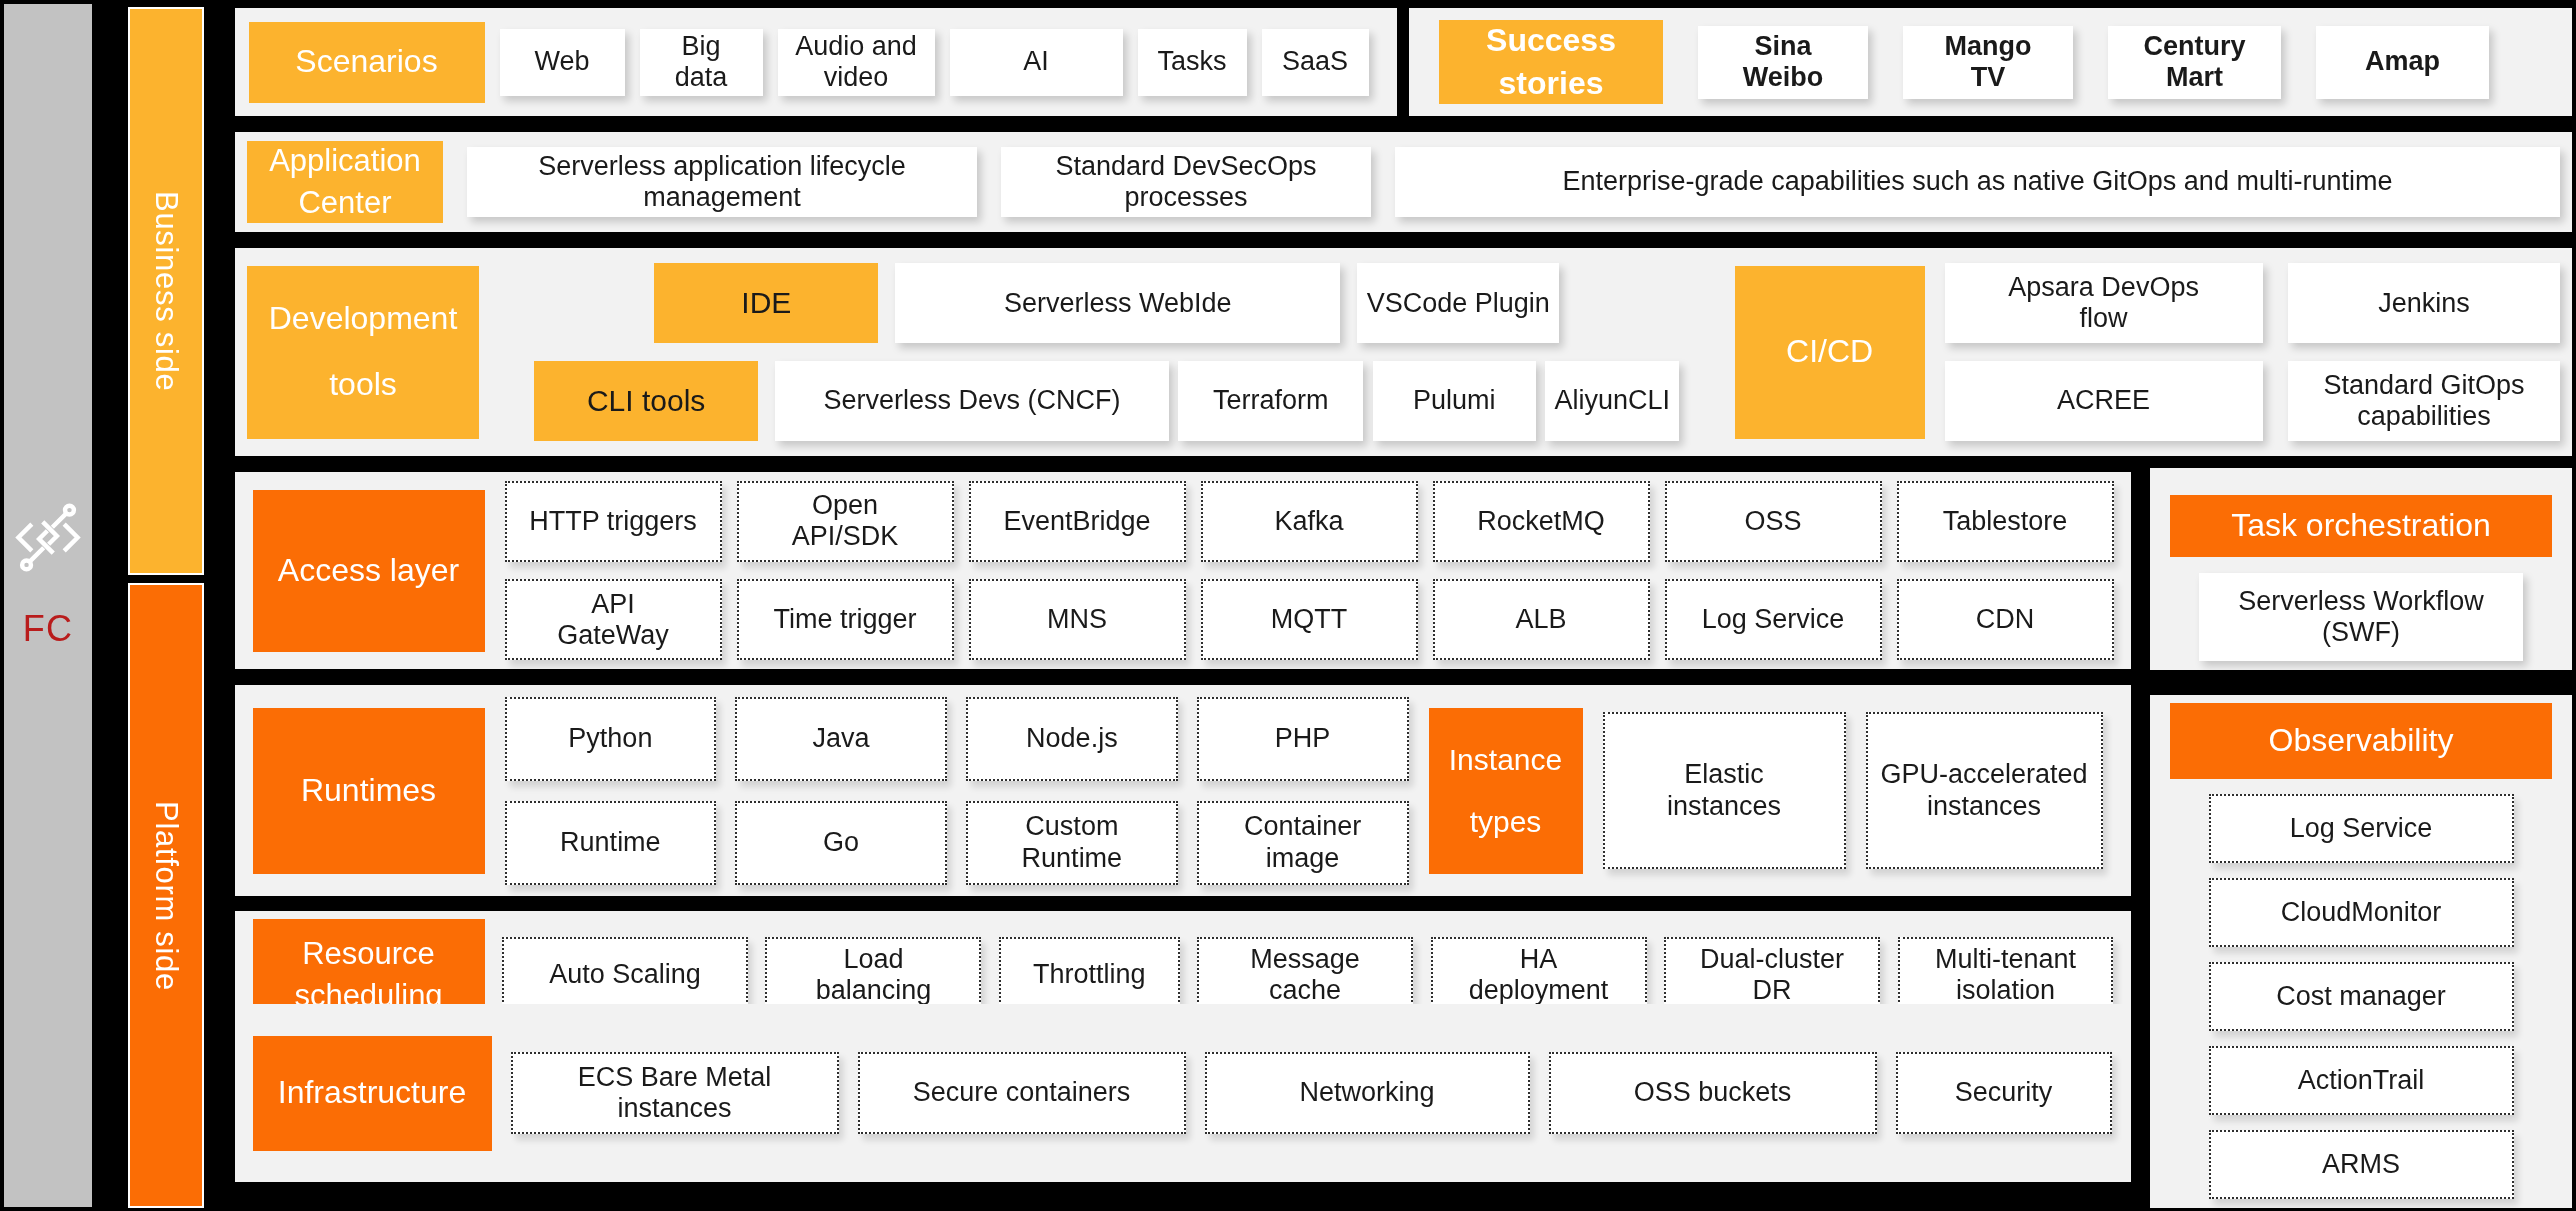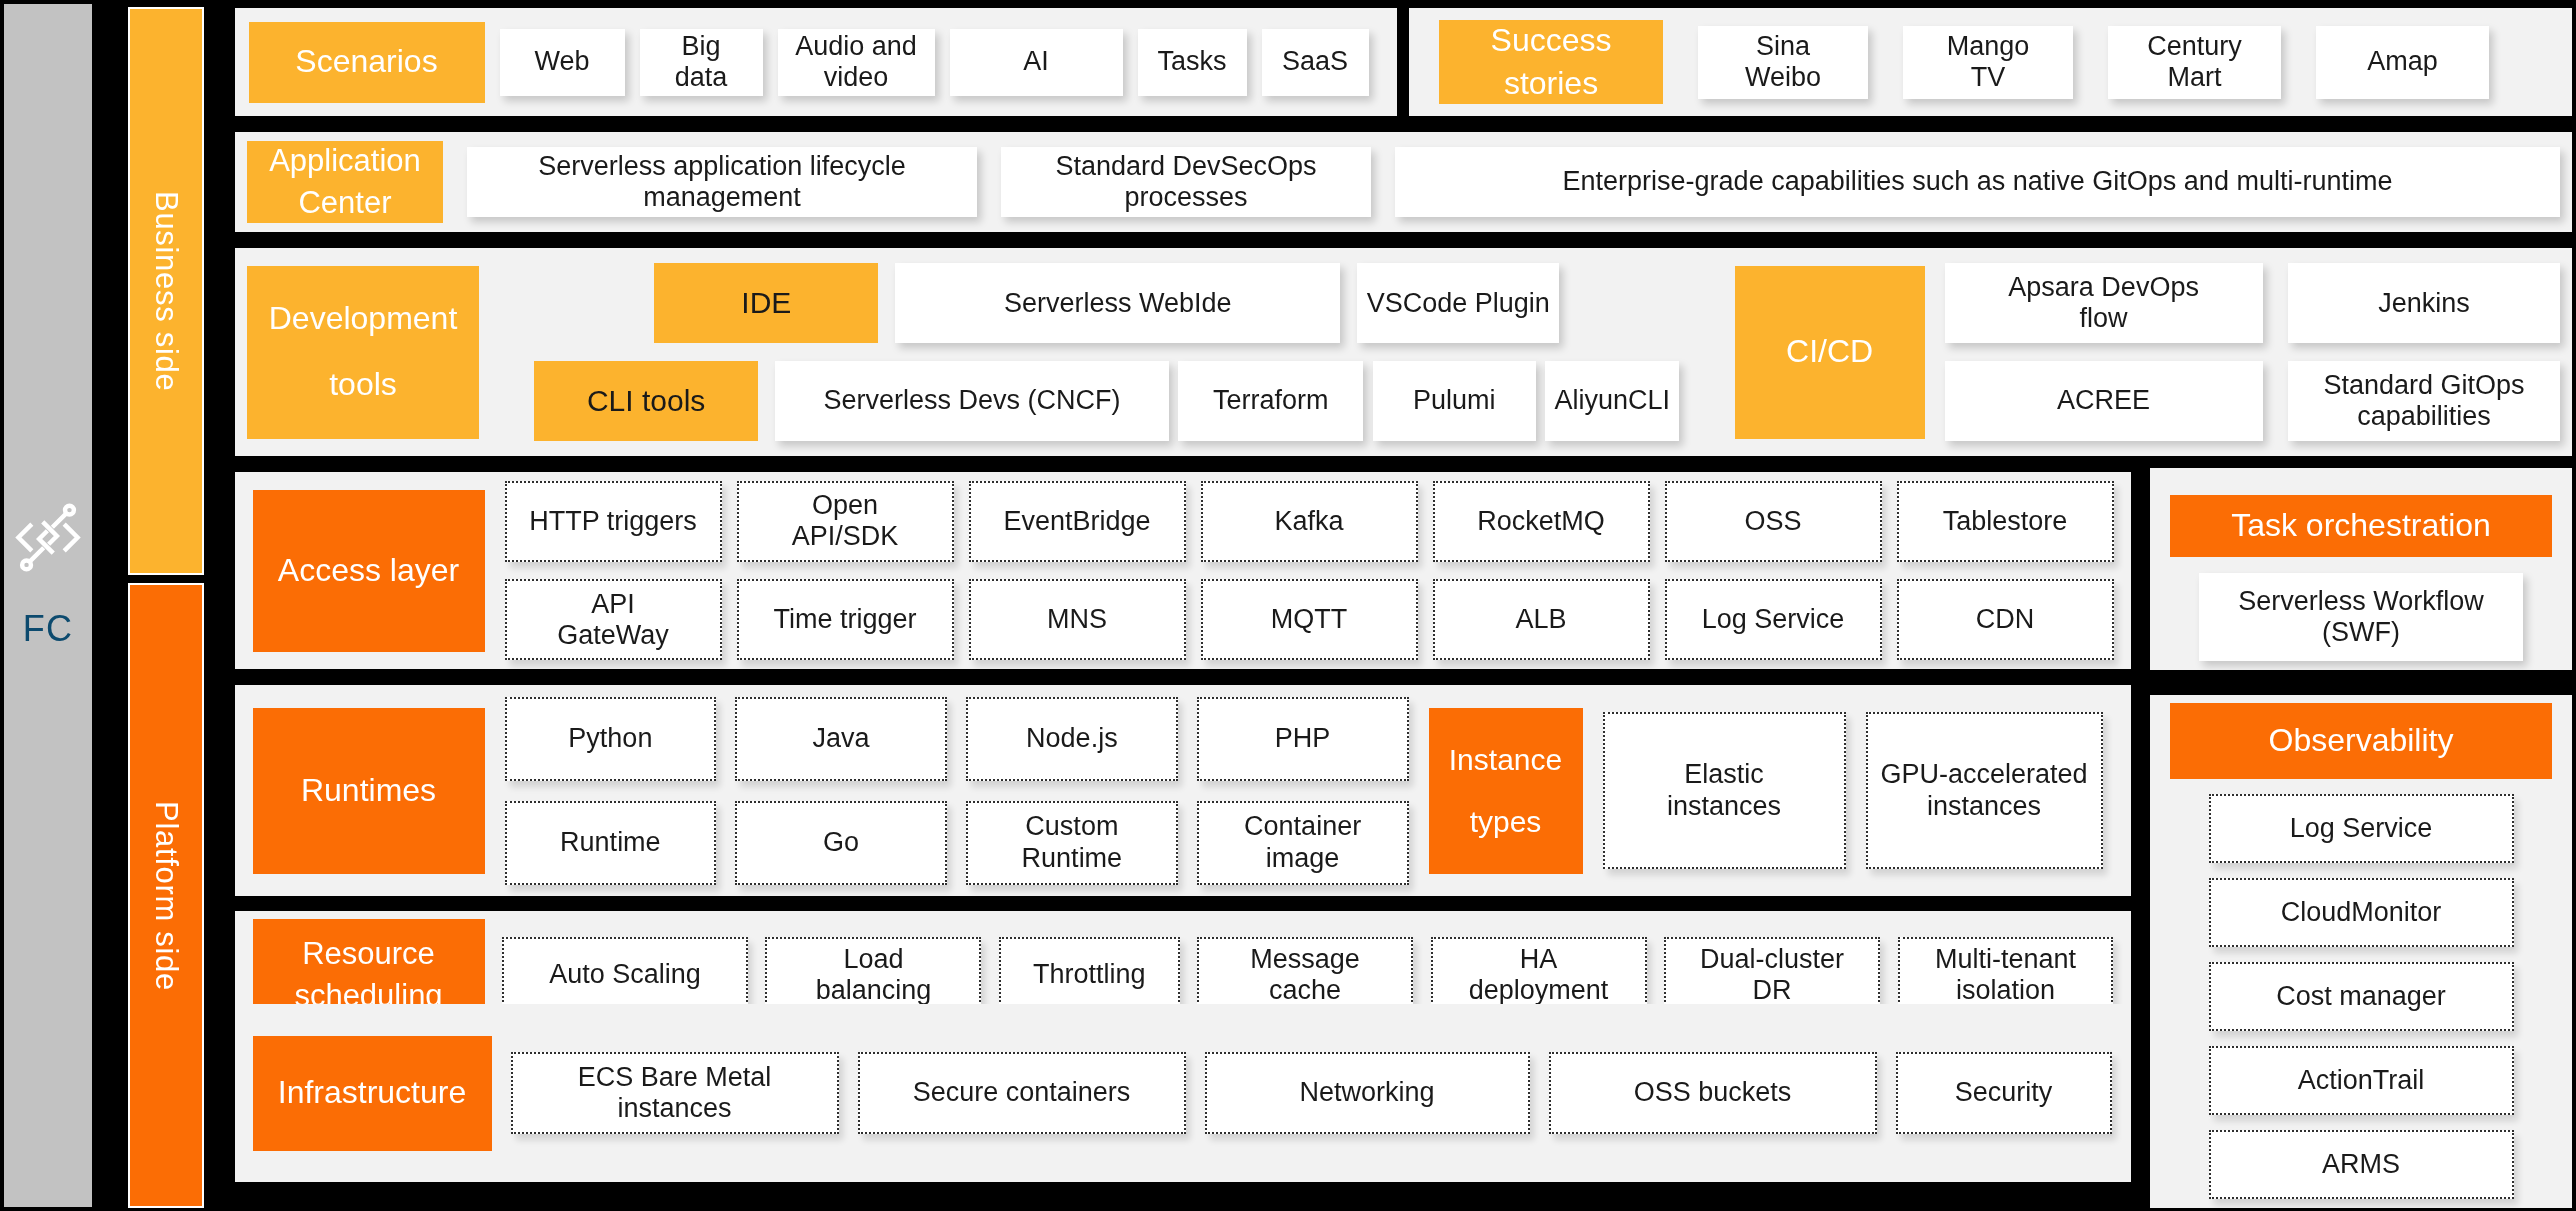--- a/index.html
+++ b/index.html
@@ -35,27 +35,27 @@
   .rail{ position:absolute; display:flex; align-items:center; justify-content:center; }
   .rail-side{ border:2px solid #fff; }
   .vtext{
     writing-mode:vertical-rl; color:#fff; font-size:31px; letter-spacing:0.7px; white-space:nowrap;
   }
   #rail-gray{
     left:4px; top:4px; width:88px; height:1203px; background:#C2C2C2;
     flex-direction:column; justify-content:flex-start;
   }
   #rail-gray .icon-wrap{ margin-top:493px; width:74px; height:81px; }
-  #rail-gray .fc-label{ margin-top:30px; color:#0c4a6e; font-size:36px; letter-spacing:1.3px; }
+  #rail-gray .fc-label{ margin-top:30px; color:#b91c1c; font-size:36px; letter-spacing:1.3px; }
   #rail-business{ left:128px; top:6.7px;  width:76px; height:568px; }
   #rail-platform{ left:128px; top:583px; width:76px; height:625px; }
 
   
   #row-scenarios      { left:235px;  top:8px;   width:1162px; height:108px; padding:0 13.5px; gap:15px; }
-  #row-success       { left:1409px; top:8px;   width:1163px; height:108px; padding:12px 30px; gap:35px; }
+  #row-success       { left:1409px; top:8px;   width:1163px; height:108px; padding:12px 30px; gap:35px;font-weight:bold; }
   #row-appcenter     { left:235px;  top:132px;  width:2337px; height:100px; padding:0 12px; gap:24px; }
   #row-devtools      { left:235px;  top:248px;  width:2337px; height:208px; padding:0 12px; gap:20px; }
   #row-access        { left:235px;  top:472px;  width:1896px; height:197px; padding:0 17.5px; gap:20px; }
   #panel-task        { left:2150px; top:468px;  width:422px;  height:202px; flex-direction:column; justify-content:center; }
   #row-runtimes      { left:235px;  top:685px; width:1896px; height:211px; padding:0 17.5px; gap:20px; }
   #panel-obs         { left:2150px; top:695px; width:422px;  height:513px; flex-direction:column; justify-content:flex-start; }
   #row-resource      { left:235px;  top:911px; width:1896px; height:128px; padding:0 17.5px; gap:17.5px; }
   #row-infra         { left:235px;  top:1004px; width:1896px; height:178px; padding:0 17.5px; gap:19px; }
 
   .two-line-loose{ line-height:2.05; }

